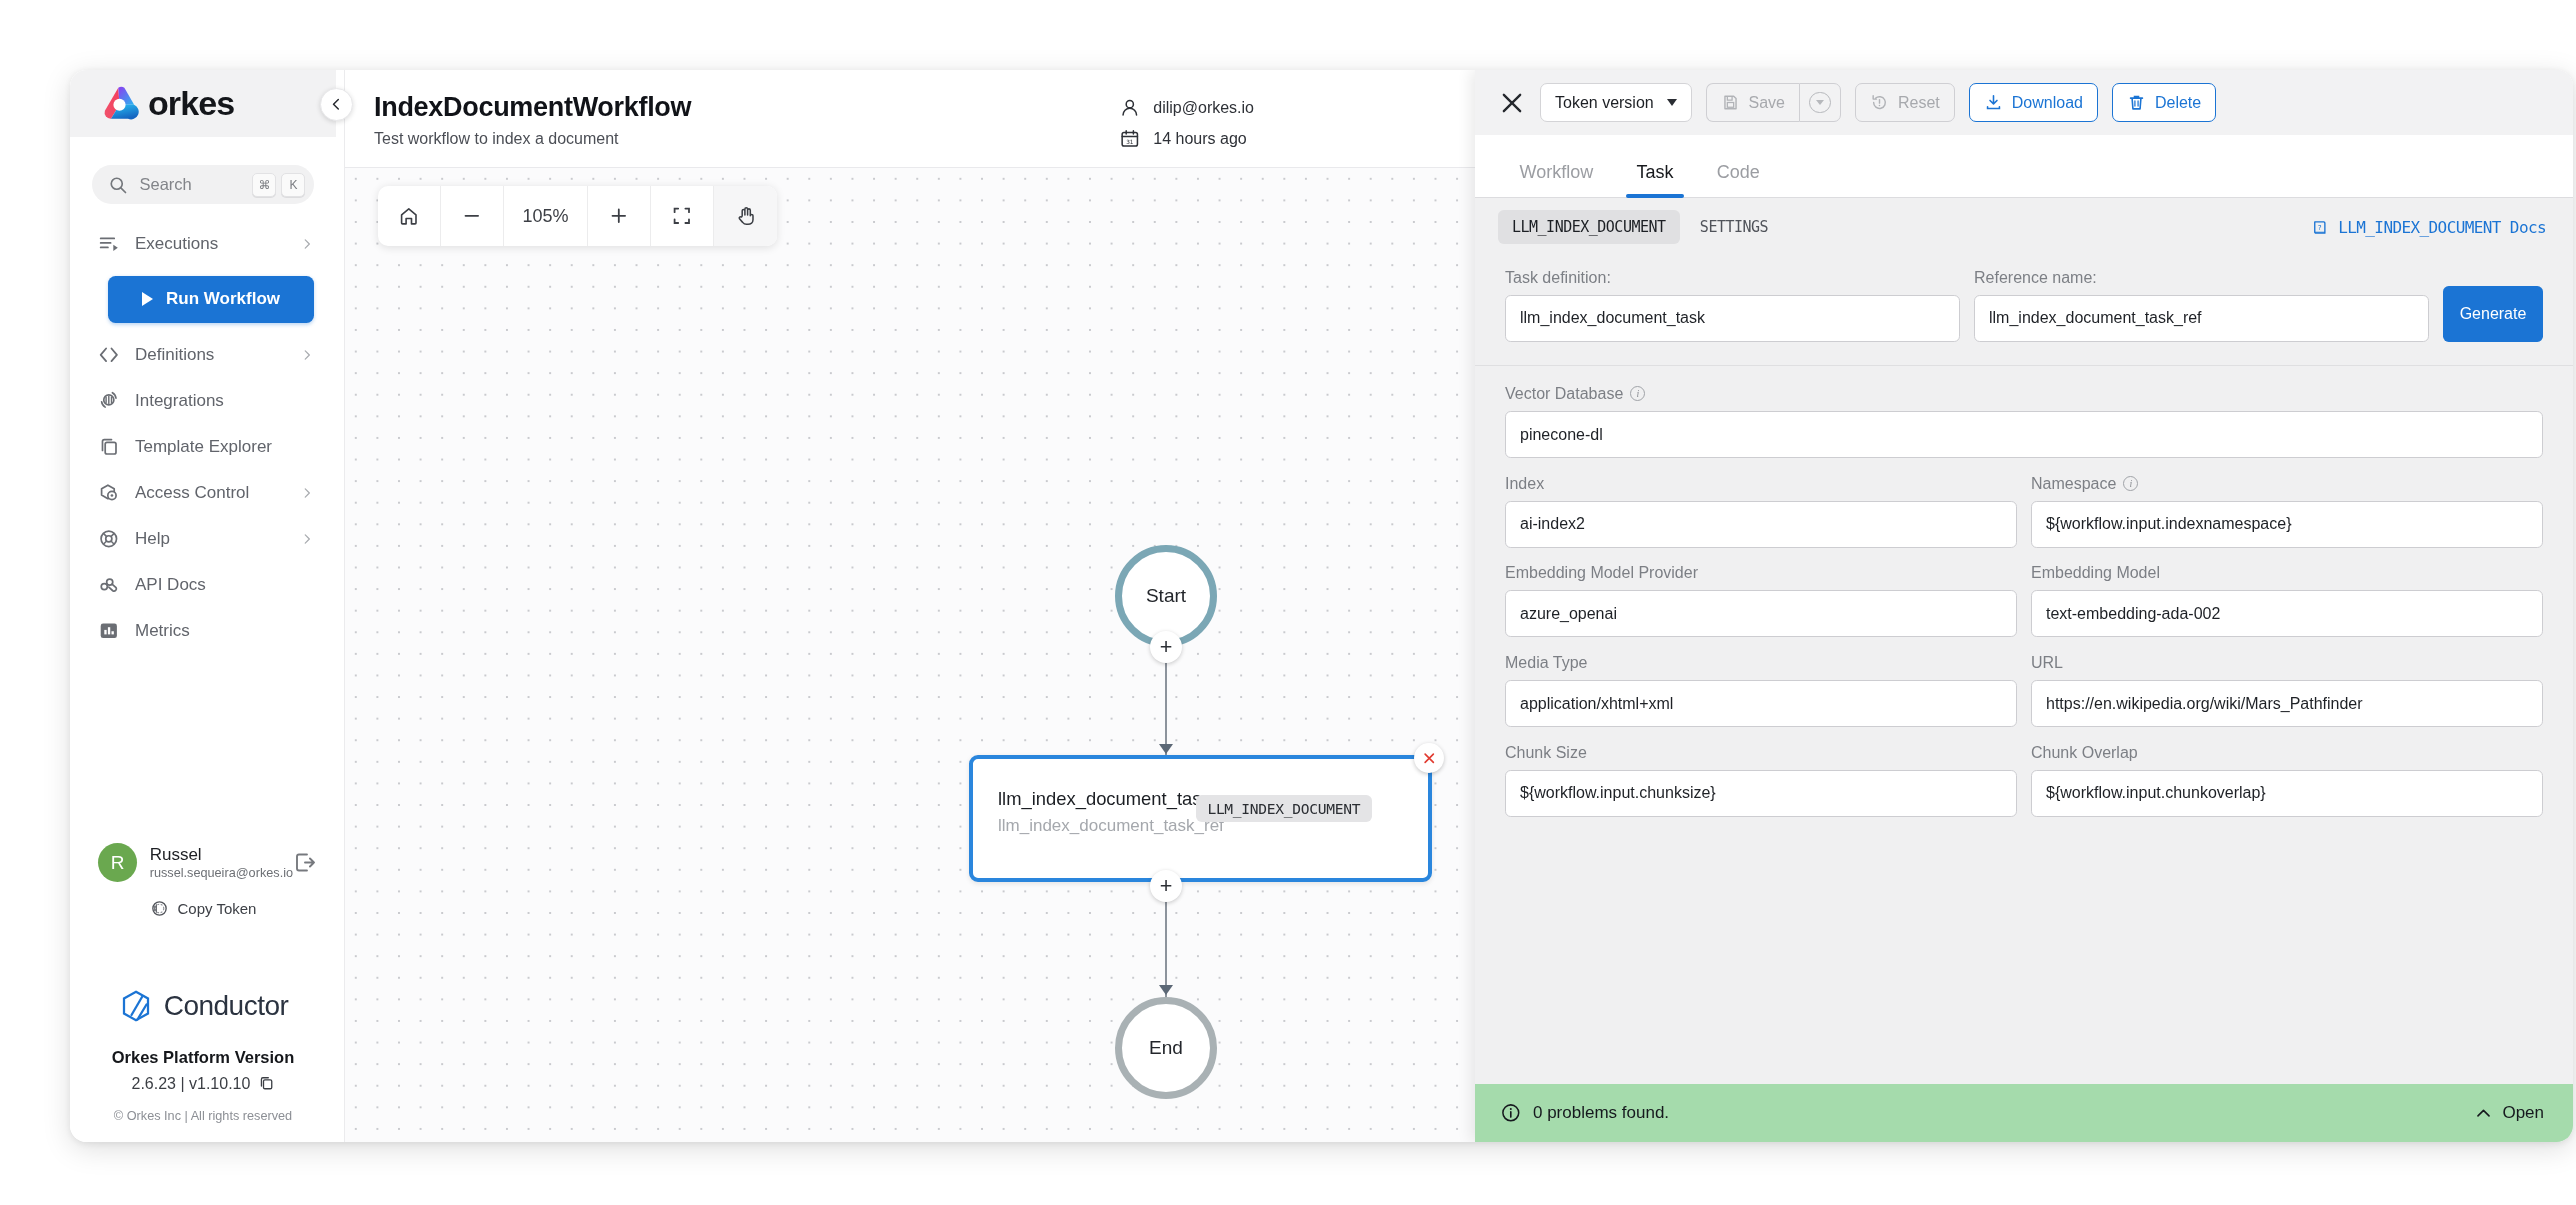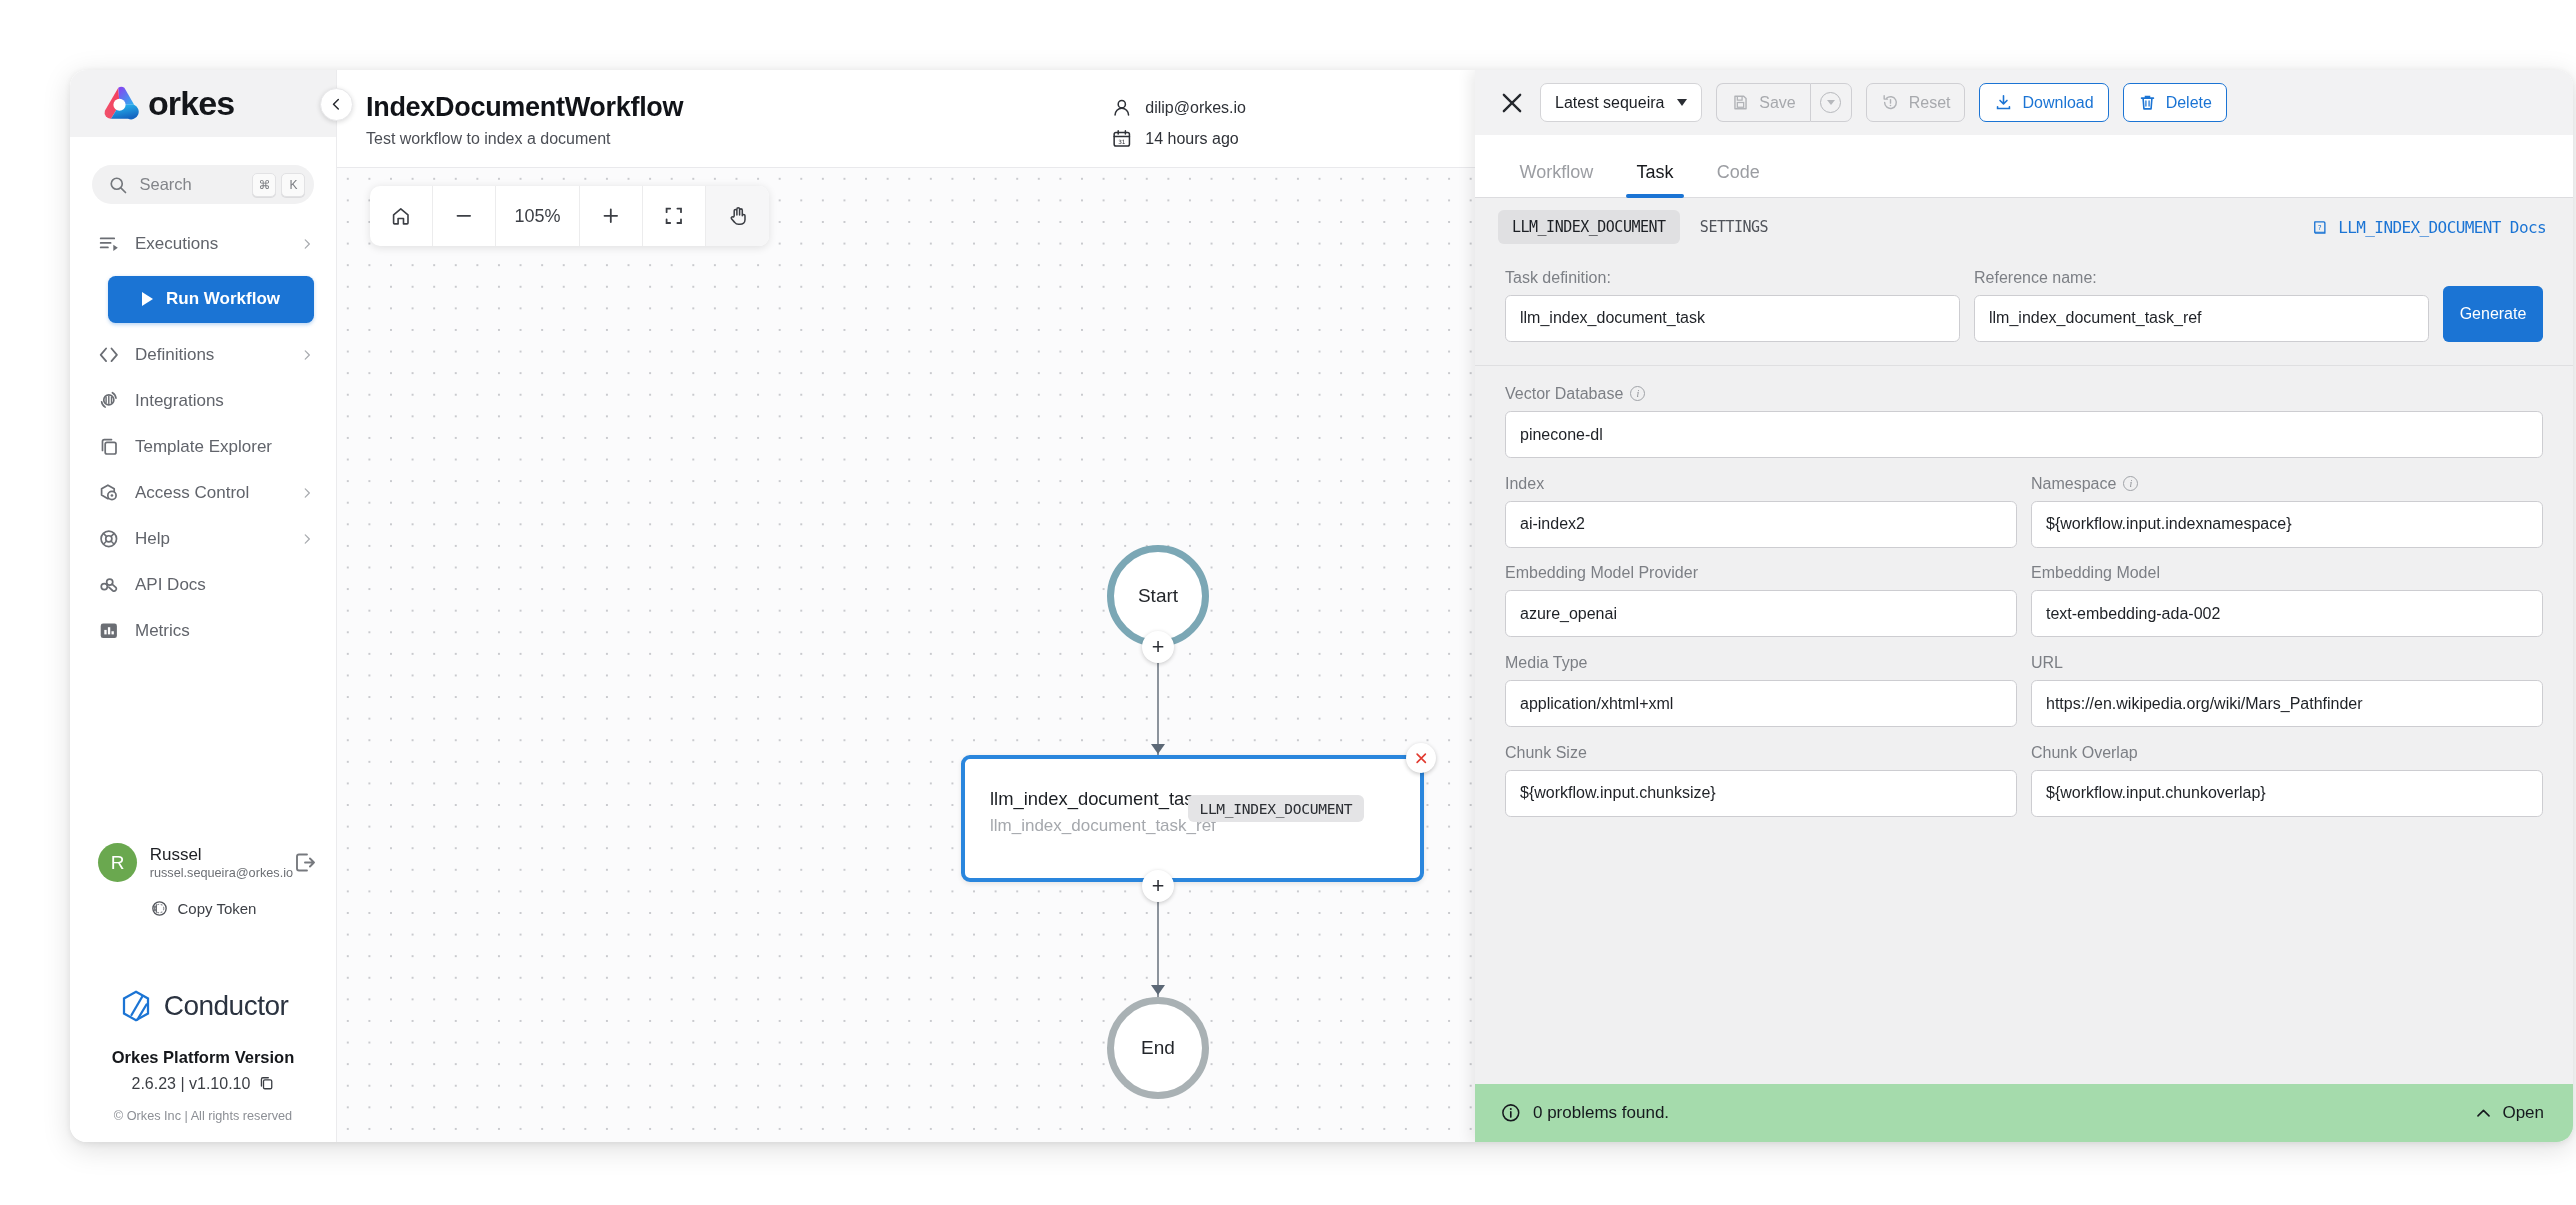--- a/index.html
+++ b/index.html
@@ -13,20 +13,21 @@
   
   #app-window {
     position: absolute;
     left: 70px; top: 70px;
     width: 2503px; height: 1072px;
     background: #ffffff;
     border-radius: 16.5px;
     box-shadow: 0 6.3px 29px rgba(0,0,0,0.13), 0 1.3px 6.3px rgba(0,0,0,0.07);
     overflow: hidden;
     display: flex;
+    gap: 8px;
   }
 
   
   #sidebar {
     width: 266px; height: 100%;
     background: #ffffff;
     display: flex; flex-direction: column;
     position: relative;
     flex: 0 0 266px;
   }
@@ -633,21 +634,21 @@
     </div>
 
     <div id="right-panel">
 
       <div id="panel-toolbar">
         <svg id="panel-close" viewBox="0 0 24 24">
           <path d="M5 5l14 14M19 5L5 19" stroke="#25282d" stroke-width="2" stroke-linecap="round"></path>
         </svg>
 
         <div class="pbtn">
-          <span>Latest sequeira</span>
+          <span>Token version</span>
           <span class="caret"></span>
         </div>
 
         <div id="save-group">
           <div id="save-btn">
             <svg width="19" height="19" viewBox="0 0 24 24">
               <path d="M5 4h11l3 3v13H5Z" fill="none" stroke="#b1b3b7" stroke-width="1.8" stroke-linejoin="round"></path>
               <rect x="8" y="12" width="8" height="6" fill="none" stroke="#b1b3b7" stroke-width="1.6"></rect>
               <path d="M8 4v5h6V4" fill="none" stroke="#b1b3b7" stroke-width="1.6"></path>
             </svg>

